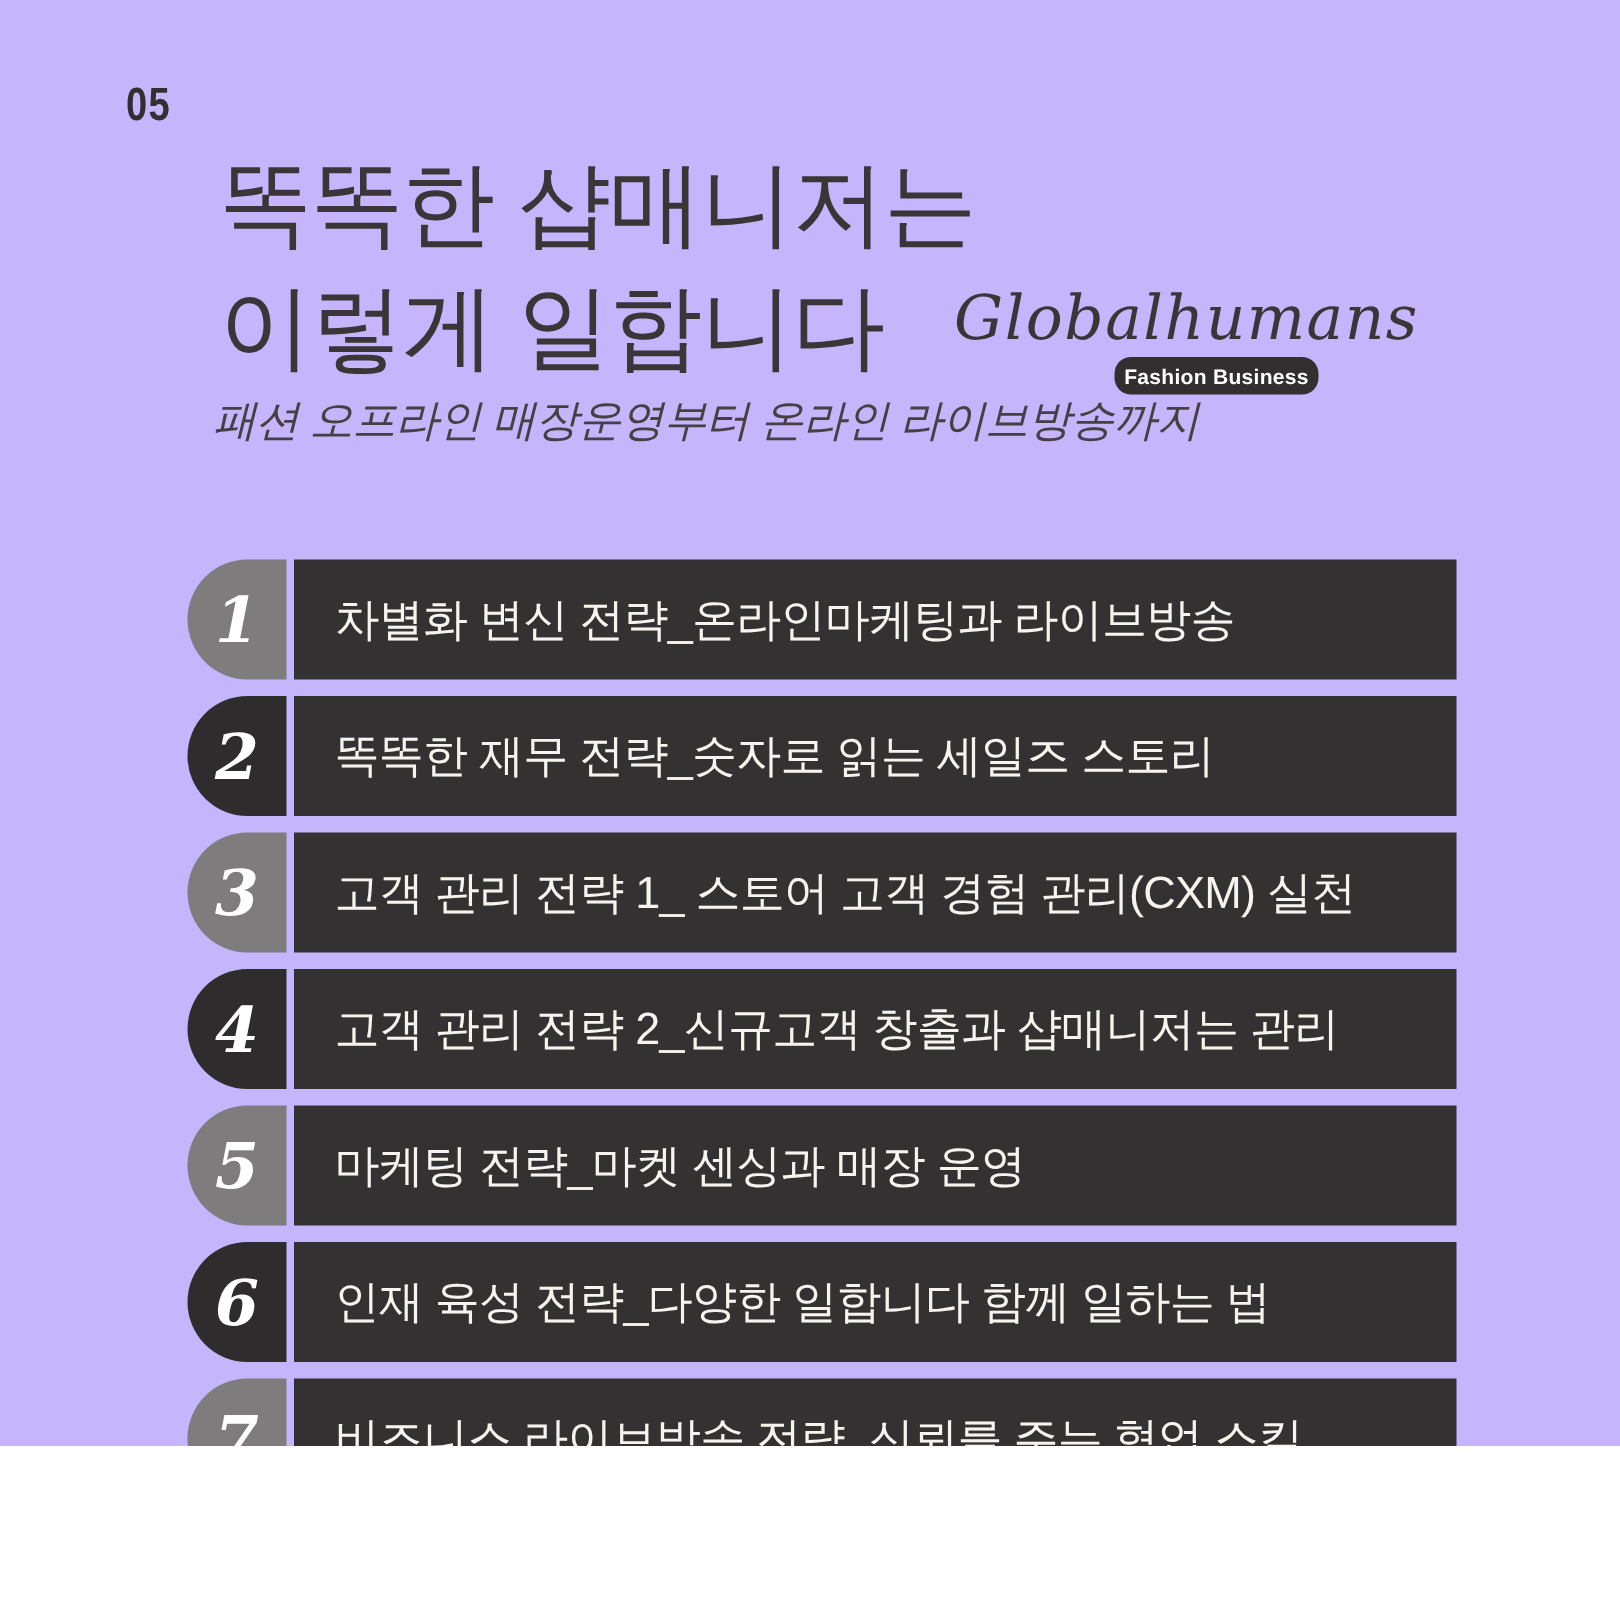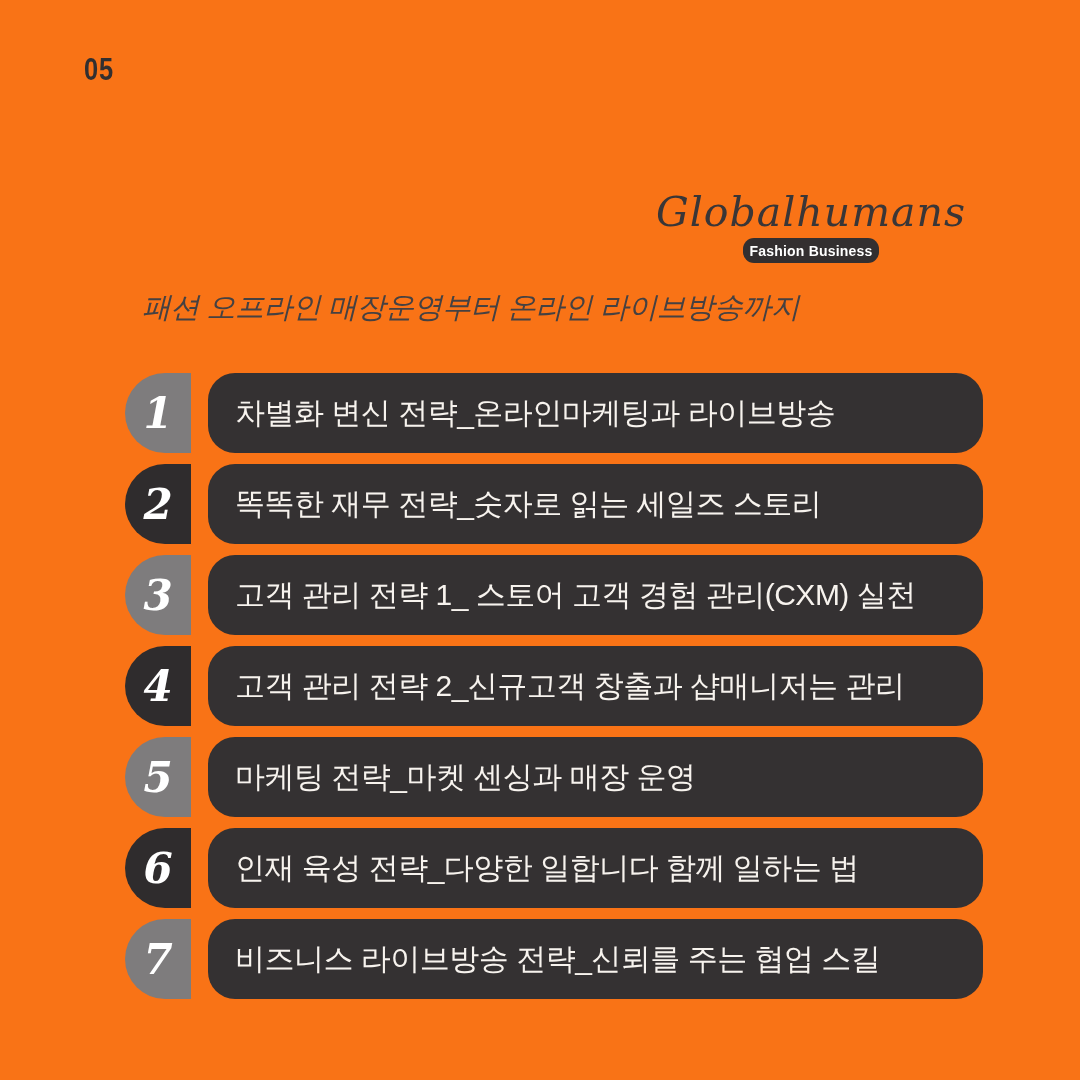--- a/index.html
+++ b/index.html
@@ -1,51 +1,51 @@
 <!DOCTYPE html>
 <html><head>
 <meta charset="utf-8">
 <style>
   html,body{margin:0;padding:0;}
   .canvas{
     position:relative;
-    width:1080px;height:1080px;
-    background:#f97316;
+    width:1080px;height:964px;
+    background:#c4b5fd;
     overflow:hidden;
     font-family:"Liberation Sans", sans-serif;
   }
   .page-num{
     position:absolute;left:84px;top:52px;
     font-size:31px;font-weight:bold;color:#332F30;
     letter-spacing:1px;
     transform:scaleX(.82);transform-origin:left top;
   }
   .title{
     position:absolute;left:146px;top:96px;
     font-size:62px;line-height:82px;
     font-weight:300;color:#3A3637;
     letter-spacing:-1px;
     white-space:pre;
   }
   .brand-script{
-    position:absolute;left:656px;top:188px;
+    position:absolute;left:636px;top:188px;
     font-family:"DejaVu Serif", serif;
     font-style:italic;
     font-size:41px;color:#3A3637;
     letter-spacing:1px;
   }
   .brand-badge{
     position:absolute;left:743px;top:238px;
     width:136px;height:25px;
     background:#332F30;color:#FFFFFF;
     display:flex;align-items:center;justify-content:center;
     font-size:14px;font-weight:bold;letter-spacing:.2px;border-radius:11px;
   }
   .subtitle{
-    position:absolute;left:142px;top:288px;
+    position:absolute;left:142px;top:261px;
     font-size:29px;font-style:italic;font-weight:300;
     color:#454142;letter-spacing:-.5px;
   }
   .list{
     position:absolute;left:125px;top:373px;
     display:flex;flex-direction:column;
   }
   .row{
     display:flex;align-items:stretch;
     height:80px;margin-bottom:11px;
@@ -56,40 +56,40 @@
     color:#FFFFFF;
     display:flex;align-items:center;justify-content:center;
     font-family:"DejaVu Serif", serif;
     font-style:italic;font-weight:bold;
     font-size:42px;
     flex:0 0 66px;
   }
   .num-badge.gray{background:#7E7C7D;}
   .num-badge.dark{background:#2F2C2D;}
   .bar{
-    margin-left:17px;
+    margin-left:5px;
     width:775px;height:80px;
     background:#343132;
     display:flex;align-items:center;
     box-sizing:border-box;
     padding-left:27px;
     color:#F7F3EE;
     font-size:30px;font-weight:400;
     letter-spacing:-.5px;
     white-space:nowrap;
-    border-radius:27px;
   }
 </style>
 </head>
 <body>
 
 <div class="canvas">
 
   <div class="page-num">05</div>
 
+  <div class="title"><span>똑똑한 샵매니저는</span><br><span>이렇게 일합니다</span></div>
 
   <div class="brand-script">Globalhumans</div>
 
   <div class="brand-badge">
       <span>Fashion Business</span>
     </div>
 
   <div class="subtitle">패션 오프라인 매장운영부터 온라인 라이브방송까지</div>
 
   <div class="list">

